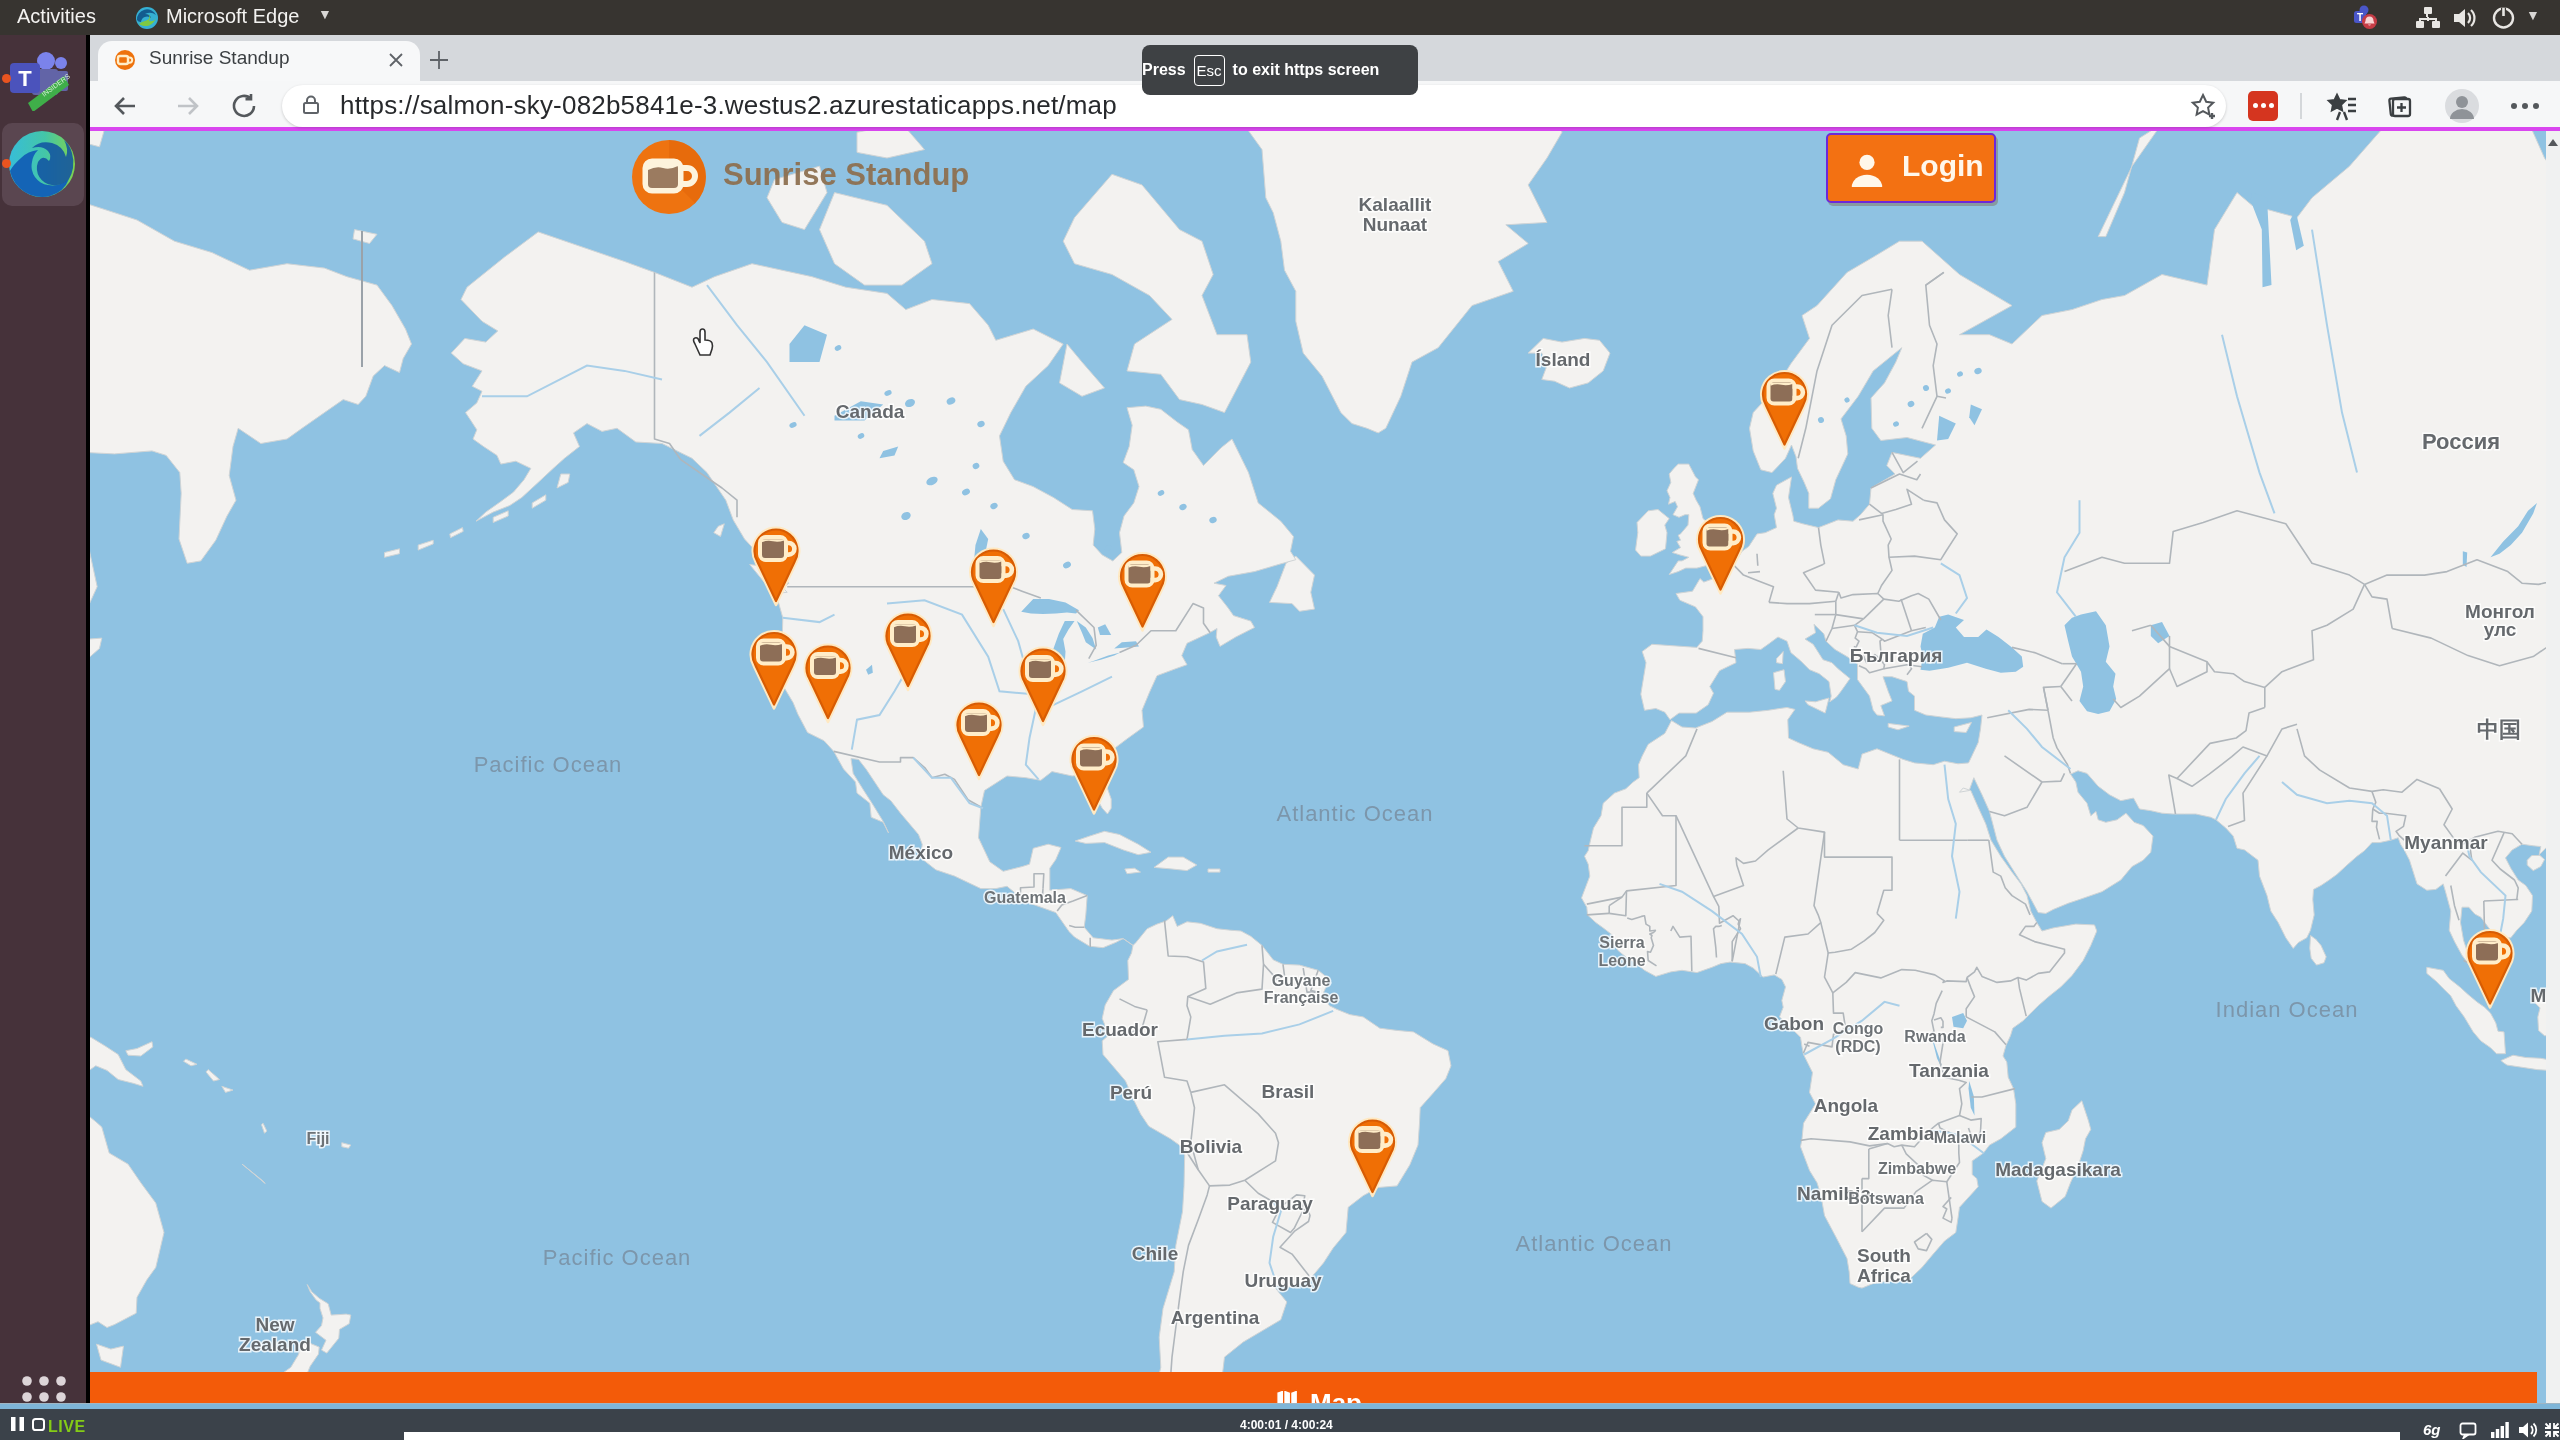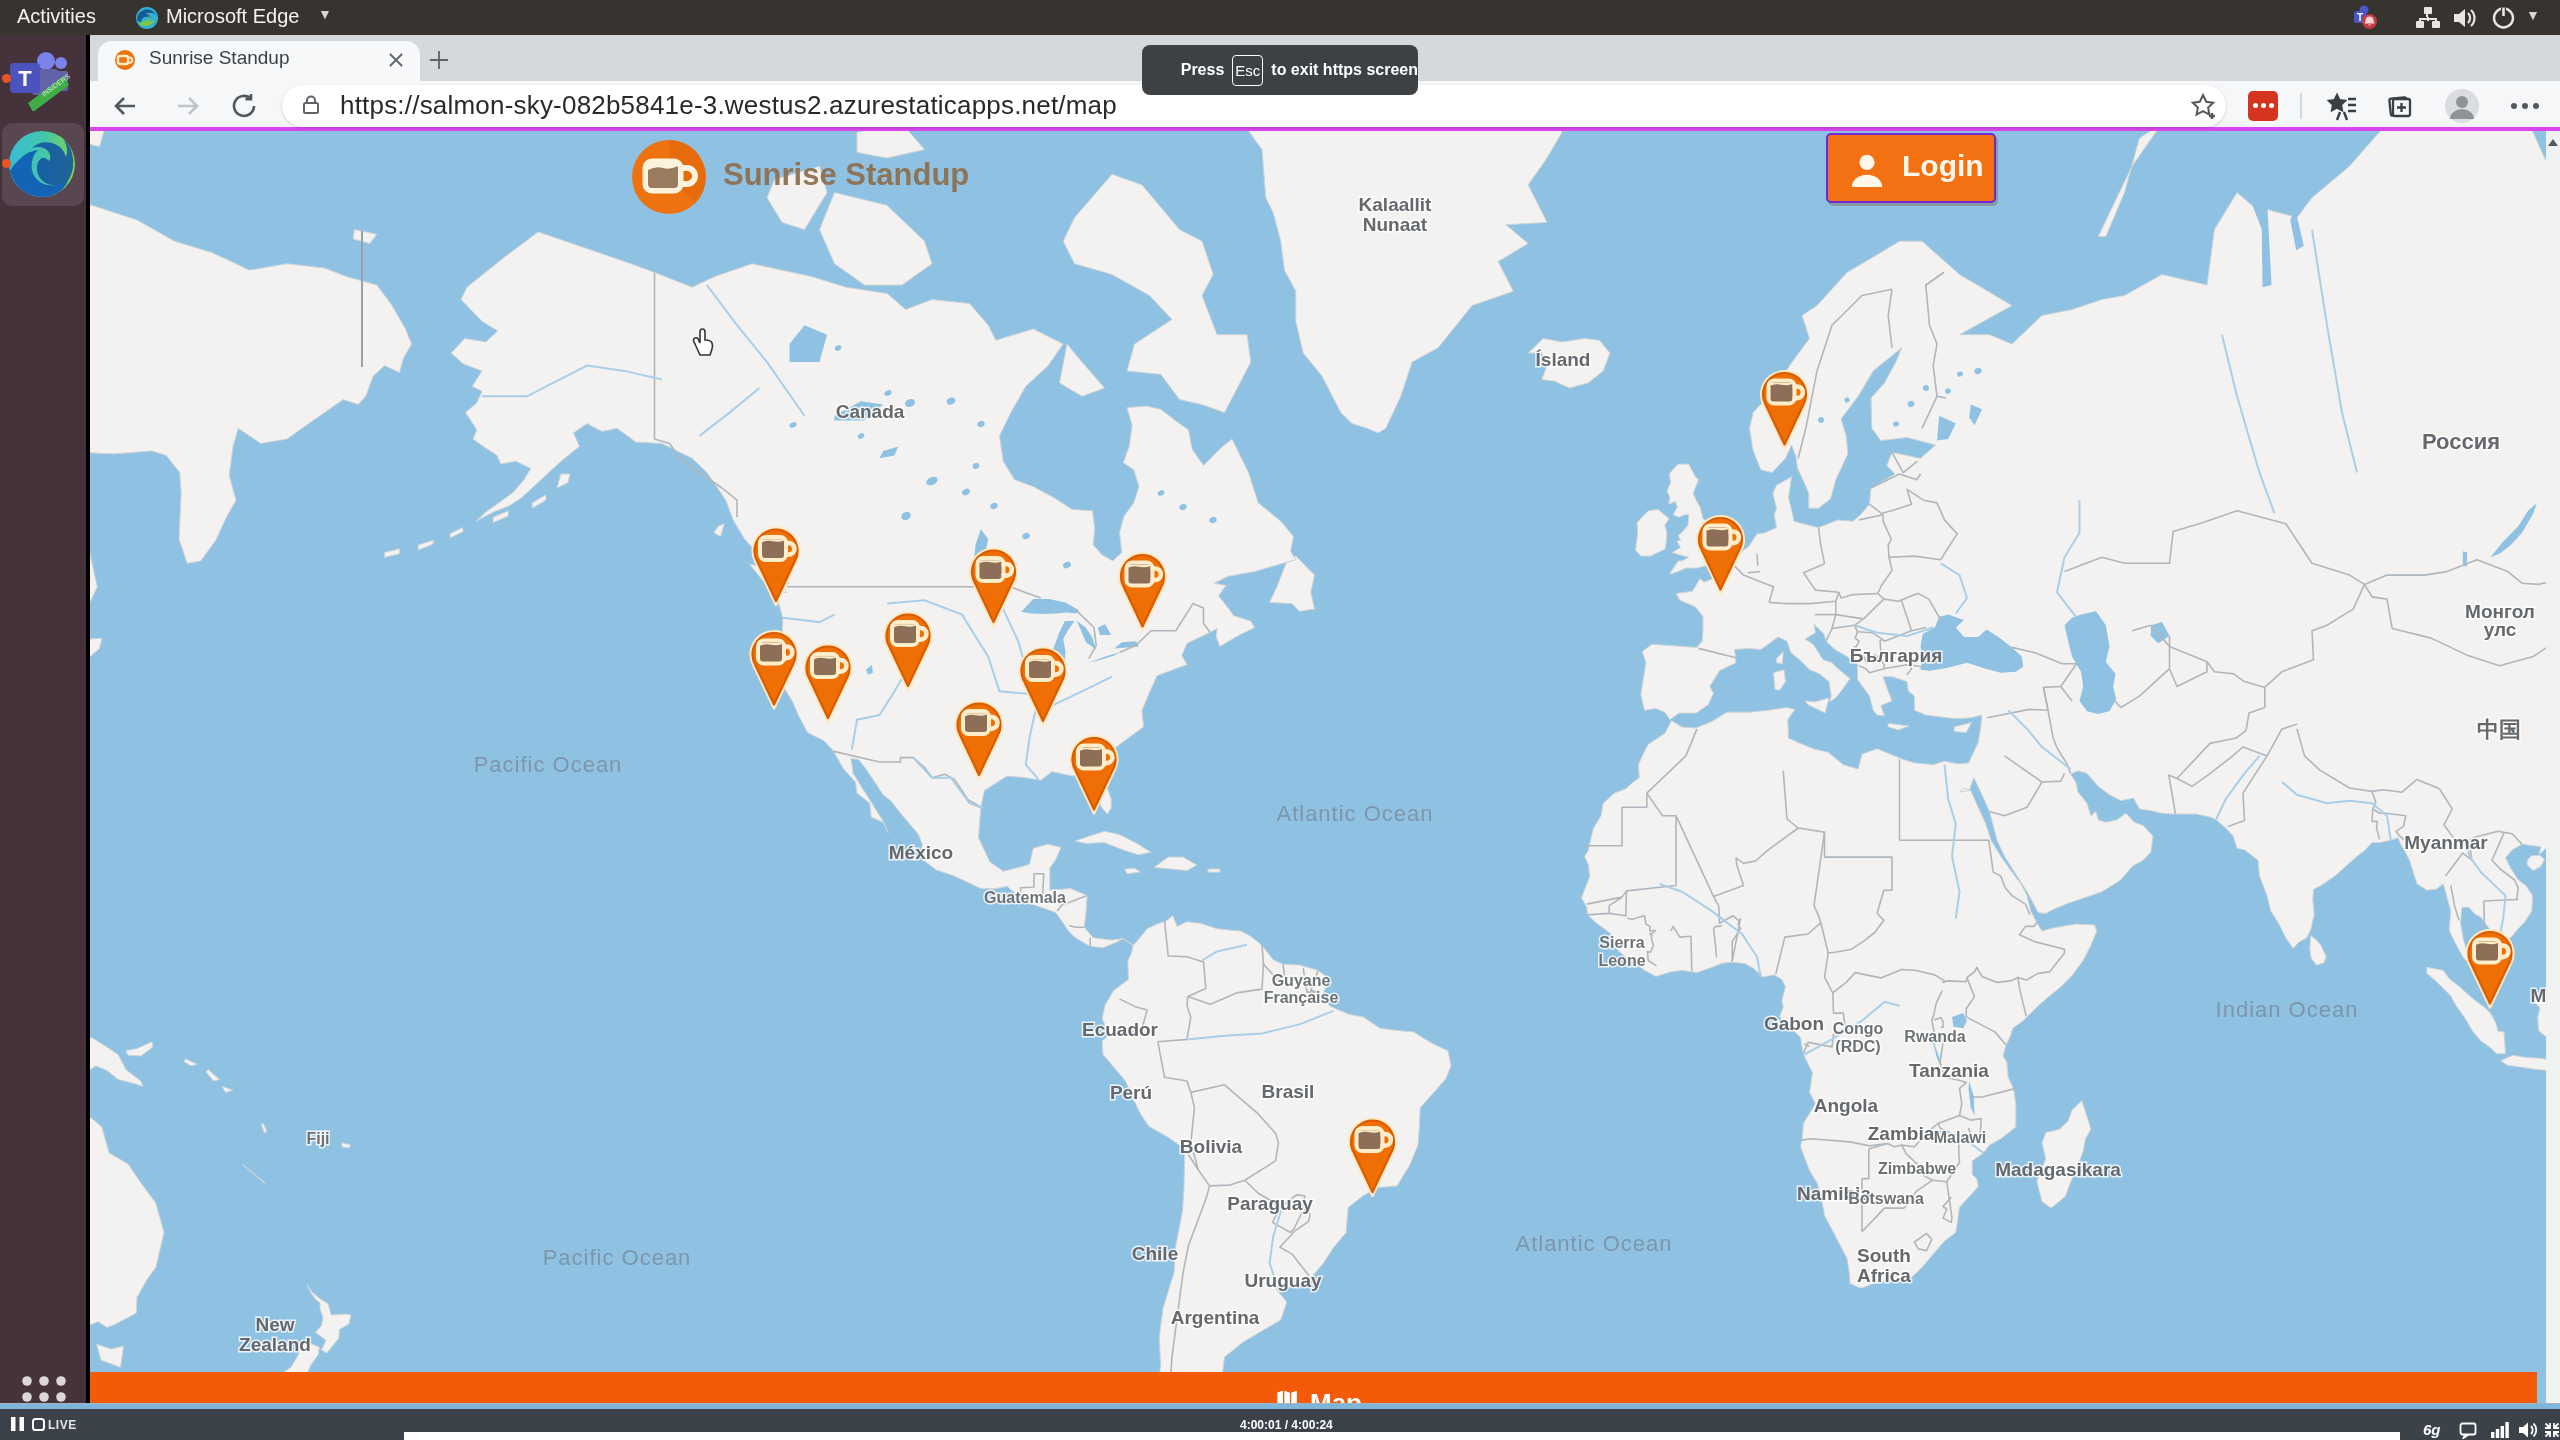--- a/index.html
+++ b/index.html
@@ -539,21 +539,21 @@
 </div>
 <div class="abs" id="bluestrip"></div>
 <div class="abs" id="playerbar">
  <svg class="abs" style="left:11px;top:8px" width="13" height="14" viewBox="0 0 13 14" fill="#fff">
       <rect x="0" y="0" width="4.5" height="14"></rect>
       <rect x="8.5" y="0" width="4.5" height="14"></rect>
     </svg>
  <svg class="abs" style="left:32px;top:9px" width="13" height="13" viewBox="0 0 13 13">
       <rect x="1" y="1" width="11" height="11" rx="2.6" fill="none" stroke="#fff" stroke-width="2"></rect>
     </svg>
- <span style="position:absolute;left:48px;top:9px;font-size:12px;font-weight:700;color:#e5e5e5;letter-spacing:.5px">LIVE</span>
+ <span style="position:absolute;left:48px;top:9px;font-size:16px;font-weight:700;color:#84cc16;letter-spacing:.5px">LIVE</span>
  <span style="position:absolute;left:1240px;top:9px;font-size:12px;font-weight:700;color:#fff">4:00:01 / 4:00:24</span>
  <svg class="abs" style="left:2423px;top:12px" width="22" height="18" viewBox="0 0 22 18" fill="#fff">
       <text x="0" y="14" font-size="15" font-weight="700" font-style="italic" fill="#fff">6g</text>
     </svg>
  <svg class="abs" style="left:2459px;top:13px" width="18" height="17" viewBox="0 0 18 17" fill="none" stroke="#fff" stroke-width="1.8">
       <rect x="1.5" y="1.5" width="15" height="11" rx="2"></rect>
       <path d="M6,12.5 L4.5,16 l5,-3.5"></path>
     </svg>
  <svg class="abs" style="left:2491px;top:13px" width="18" height="16" viewBox="0 0 18 16" fill="#fff">
       <rect x="0" y="10" width="3.4" height="6"></rect>
@@ -564,16 +564,16 @@
  <svg class="abs" style="left:2519px;top:12px" width="19" height="18" viewBox="0 0 19 18" fill="#fff">
       <path d="M0,6 v6 h4 l5,4.5 V1.5 L4,6z"></path>
       <path d="M12,5 a5.5,5.5 0 0 1 0,8 M14.5,2.5 a9,9 0 0 1 0,13" stroke="#fff" stroke-width="1.8" fill="none"></path>
     </svg>
  <svg class="abs" style="left:2544px;top:13px" width="16" height="16" viewBox="0 0 16 16" stroke="#fff" stroke-width="1.8" fill="none">
       <path d="M6,1 L6,6 L1,6 M10,1 V6 H15 M6,15 V10 H1 M10,15 V10 H15"></path>
       <path d="M6,6 L1.5,1.5 M10,6 L14.5,1.5 M6,10 L1.5,14.5 M10,10 L14.5,14.5"></path>
     </svg>
 </div>
 <div class="abs" id="seekbox"></div>
-<div class="abs" style="left:1142px;top:45px;width:276px;height:50px;background:#3e4144;border-radius:8px;display:flex;align-items:center;justify-content:flex-end;white-space:nowrap;gap:8px">
+<div class="abs" style="left:1142px;top:45px;width:276px;height:50px;background:#3e4144;border-radius:8px;display:flex;align-items:center;justify-content:flex-start;white-space:nowrap;gap:8px">
  <span style="font-size:16px;font-weight:700;color:#fff">Press</span>
  <span style="width:31px;height:31px;border:1.5px solid #fff;border-radius:4px;text-align:center;font-size:15px;font-weight:400;color:#fff;line-height:29px">Esc</span>
  <span style="font-size:16px;font-weight:700;color:#fff">to exit https screen</span>
 </div>
 </body></html>

